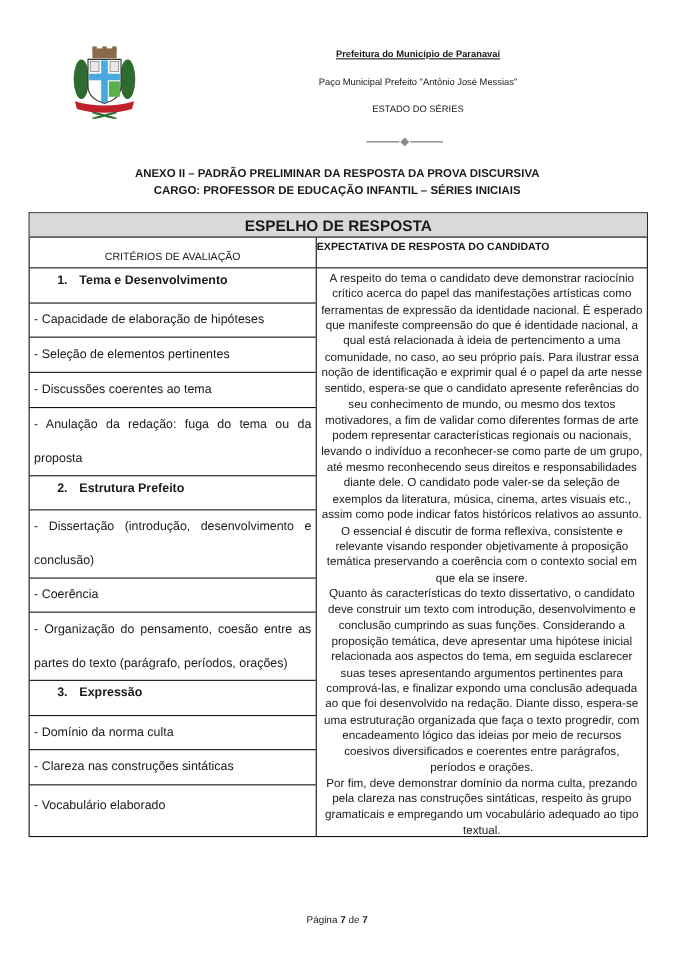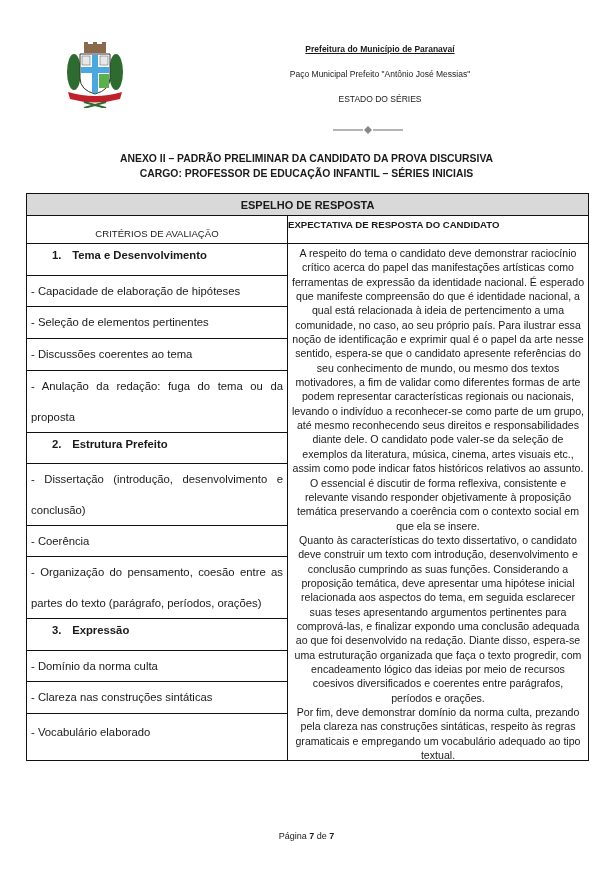--- a/index.html
+++ b/index.html
@@ -7,21 +7,21 @@
   .crest { position:absolute; left:62px; top:42px; width:66px; height:66px; }
   .hdr-line { position:absolute; left:230px; width:300px; text-align:center; font-size:8.5px; }
   .hdr-title { top:44px; font-weight:bold; text-decoration:underline; }
   .hdr-sub { top:69px; }
   .hdr-state { top:94px; }
   .ornament { position:absolute; left:333px; top:121px; width:70px; height:10px; }
   .anexo { position:absolute; left:0; width:613px; text-align:center; font-weight:bold; font-size:10.4px; }
   .anexo1 { top:153px; }
   .anexo2 { top:168px; }
   .tbl { position:absolute; left:26px; top:193px; width:563px; height:568px; border:1.3px solid #111; }
-  .tbl-title { position:absolute; left:0; top:0; width:100%; height:22px; background:#d9d9d9; border-bottom:1px solid #111; text-align:center; font-weight:bold; font-size:11px; line-height:22px; }
+  .tbl-title { position:absolute; left:0; top:0; width:100%; height:22px; background:#d9d9d9; border-bottom:1px solid #111; text-align:center; font-weight:bold; font-size:14px; line-height:22px; }
   .left { position:absolute; left:0; top:22px; width:261px; bottom:0; border-right:1px solid #111; }
   .right { position:absolute; left:261px; top:22px; right:0; bottom:0; }
   .row { position:absolute; left:0; width:100%; border-bottom:1px solid #111; font-size:11.3px; padding:3px 4px 0 4px; line-height:31px; }
   .row.last { border-bottom:none; }
   .row .t { line-height:15px; display:block; padding-top:5px; }
   .row.two .t { line-height:31px; padding-top:0; text-align:justify; text-align-last:left; }
   .colhead { font-weight:normal; font-size:9.6px; text-align:center; line-height:26px; padding:3px 0 0 0; }
   .sect { font-weight:bold; padding-left:25px; }
   .sect .num { display:inline-block; width:17px; }
   .rhead { position:absolute; left:0; top:0; width:100%; height:28px; border-bottom:1px solid #111; font-weight:bold; font-size:9.6px; padding-top:3px; }
@@ -60,21 +60,21 @@
 <div class="hdr-line hdr-sub">Paço Municipal Prefeito "Antônio José Messias"</div>
 <div class="hdr-line hdr-state">ESTADO DO SÉRIES</div>
 <div class="ornament">
   <svg width="70" height="10" viewBox="0 0 70 10">
     <line x1="0" y1="5" x2="30" y2="5" stroke="#444" stroke-width="0.8"></line>
     <polygon points="35,1 39,5 35,9 31,5" fill="#888"></polygon>
     <line x1="40" y1="5" x2="70" y2="5" stroke="#444" stroke-width="0.8"></line>
   </svg>
 </div>
 
-<div class="anexo anexo1">ANEXO II – PADRÃO PRELIMINAR DA CANDIDATO DA PROVA DISCURSIVA</div>
+<div class="anexo anexo1">ANEXO II – PADRÃO PRELIMINAR DA RESPOSTA DA PROVA DISCURSIVA</div>
 <div class="anexo anexo2">CARGO:  PROFESSOR DE EDUCAÇÃO INFANTIL – SÉRIES INICIAIS</div>
 
 <div class="tbl">
   <div class="tbl-title">ESPELHO DE RESPOSTA</div>
 
   <div class="left">
     <div class="row" style="top:0;height:28px;">
       <div class="colhead" style="line-height:22px;padding-top:4px;">CRITÉRIOS DE AVALIAÇÃO</div>
     </div>
 
@@ -122,21 +122,21 @@
     <div class="row last" style="top:498px;height:48px;">
         <span class="t" style="padding-top:8px;">- Vocabulário elaborado</span>
       </div>
   </div>
 
   <div class="right">
     <div class="rhead">EXPECTATIVA DE RESPOSTA DO CANDIDATO</div>
     <div class="rbody">
       <p>A respeito do tema o candidato deve demonstrar raciocínio crítico acerca do papel das manifestações artísticas como ferramentas de expressão da identidade nacional. É esperado que manifeste compreensão do que é identidade nacional, a qual está relacionada à ideia de pertencimento a uma comunidade, no caso, ao seu próprio país. Para ilustrar essa noção de identificação e exprimir qual é o papel da arte nesse sentido, espera-se que o candidato apresente referências do seu conhecimento de mundo, ou mesmo dos textos motivadores, a fim de validar como diferentes formas de arte podem representar características regionais ou nacionais, levando o indivíduo a reconhecer-se como parte de um grupo, até mesmo reconhecendo seus direitos e responsabilidades diante dele. O candidato pode valer-se da seleção de exemplos da literatura, música, cinema, artes visuais etc., assim como pode indicar fatos históricos relativos ao assunto. O essencial é discutir de forma reflexiva, consistente e relevante visando responder objetivamente à proposição temática preservando a coerência com o contexto social em que ela se insere.</p>
       <p>Quanto às características do texto dissertativo, o candidato deve construir um texto com introdução, desenvolvimento e conclusão cumprindo as suas funções. Considerando a proposição temática, deve apresentar uma hipótese inicial relacionada aos aspectos do tema, em seguida esclarecer suas teses apresentando argumentos pertinentes para comprová-las, e finalizar expondo uma conclusão adequada ao que foi desenvolvido na redação. Diante disso, espera-se uma estruturação organizada que faça o texto progredir, com encadeamento lógico das ideias por meio de recursos coesivos diversificados e coerentes entre parágrafos, períodos e orações.</p>
-      <p>Por fim, deve demonstrar domínio da norma culta, prezando pela clareza nas construções sintáticas, respeito às regras gramaticais e empregando um vocabulário adequado ao tipo textual.</p>
+      <p>Por fim, deve demonstrar domínio da norma culta, prezando pela clareza nas construções sintáticas, respeito às grupo gramaticais e empregando um vocabulário adequado ao tipo textual.</p>
     </div>
   </div>
 </div>
 
 <div class="footer">
   <span>Página</span>
   <b>7</b>
   <span>de</span>
   <b>7</b>
 </div>

